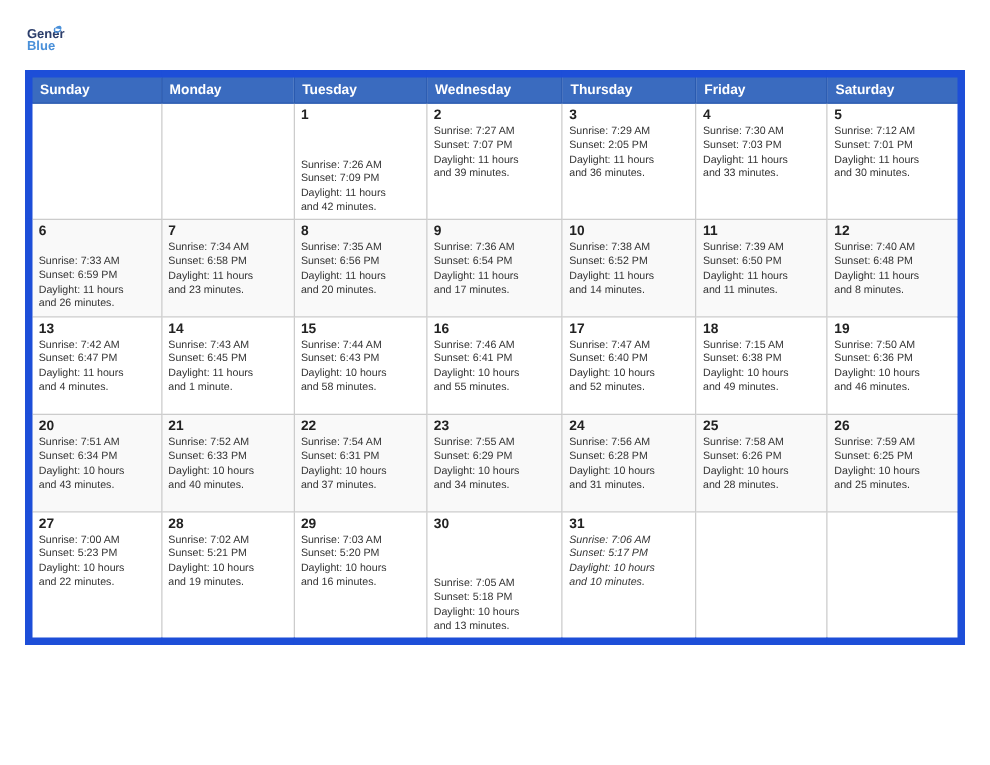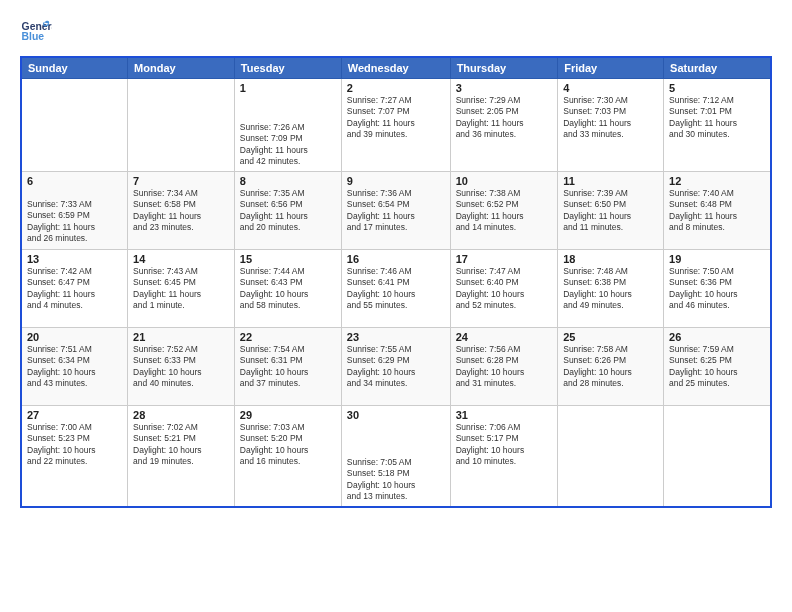--- a/index.html
+++ b/index.html
@@ -39,21 +39,21 @@
       color: #222;
       line-height: 1.1;
     }
     .location-title {
       font-size: 14px;
       color: #444;
     }
     .calendar {
       width: 100%;
       border-collapse: collapse;
-      border: 2px solid #1d4ed8;
+      border: 6px solid #1d4ed8;
     }
     .calendar th {
       background-color: #3a6bbf;
       color: #fff;
       font-size: 11px;
       font-weight: bold;
       padding: 4px 6px;
       text-align: left;
       border: 1px solid #2a5aaf;
     }
@@ -239,21 +239,21 @@
           </td>
           <td>
             <span class="day-number">17</span>
             <div class="day-info" style="white-space: pre-line;">Sunrise: 7:47 AM
 Sunset: 6:40 PM
 Daylight: 10 hours
 and 52 minutes.</div>
           </td>
           <td>
             <span class="day-number">18</span>
-            <div class="day-info" style="white-space: pre-line;">Sunrise: 7:48 AM
+            <div class="day-info" style="white-space: pre-line;">Sunrise: 7:15 AM
 Sunset: 6:38 PM
 Daylight: 10 hours
 and 49 minutes.</div>
           </td>
           <td>
             <span class="day-number">19</span>
             <div class="day-info" style="white-space: pre-line;">Sunrise: 7:50 AM
 Sunset: 6:36 PM
 Daylight: 10 hours
 and 46 minutes.</div>
@@ -334,21 +334,21 @@
           </td>
           <td>
             <span class="day-number">30</span>
             <div class="day-info" style="white-space: pre-line; margin-top: 36px;">Sunrise: 7:05 AM
 Sunset: 5:18 PM
 Daylight: 10 hours
 and 13 minutes.</div>
           </td>
           <td>
             <span class="day-number">31</span>
-            <div class="day-info" style="white-space: pre-line;">Sunrise: 7:06 AM
+            <div class="day-info" style="white-space: pre-line; font-style: italic;">Sunrise: 7:06 AM
 Sunset: 5:17 PM
 Daylight: 10 hours
 and 10 minutes.</div>
           </td>
           <td class="empty"></td>
           <td class="empty"></td>
         </tr>
       </tbody>
   </table>
 </div>

